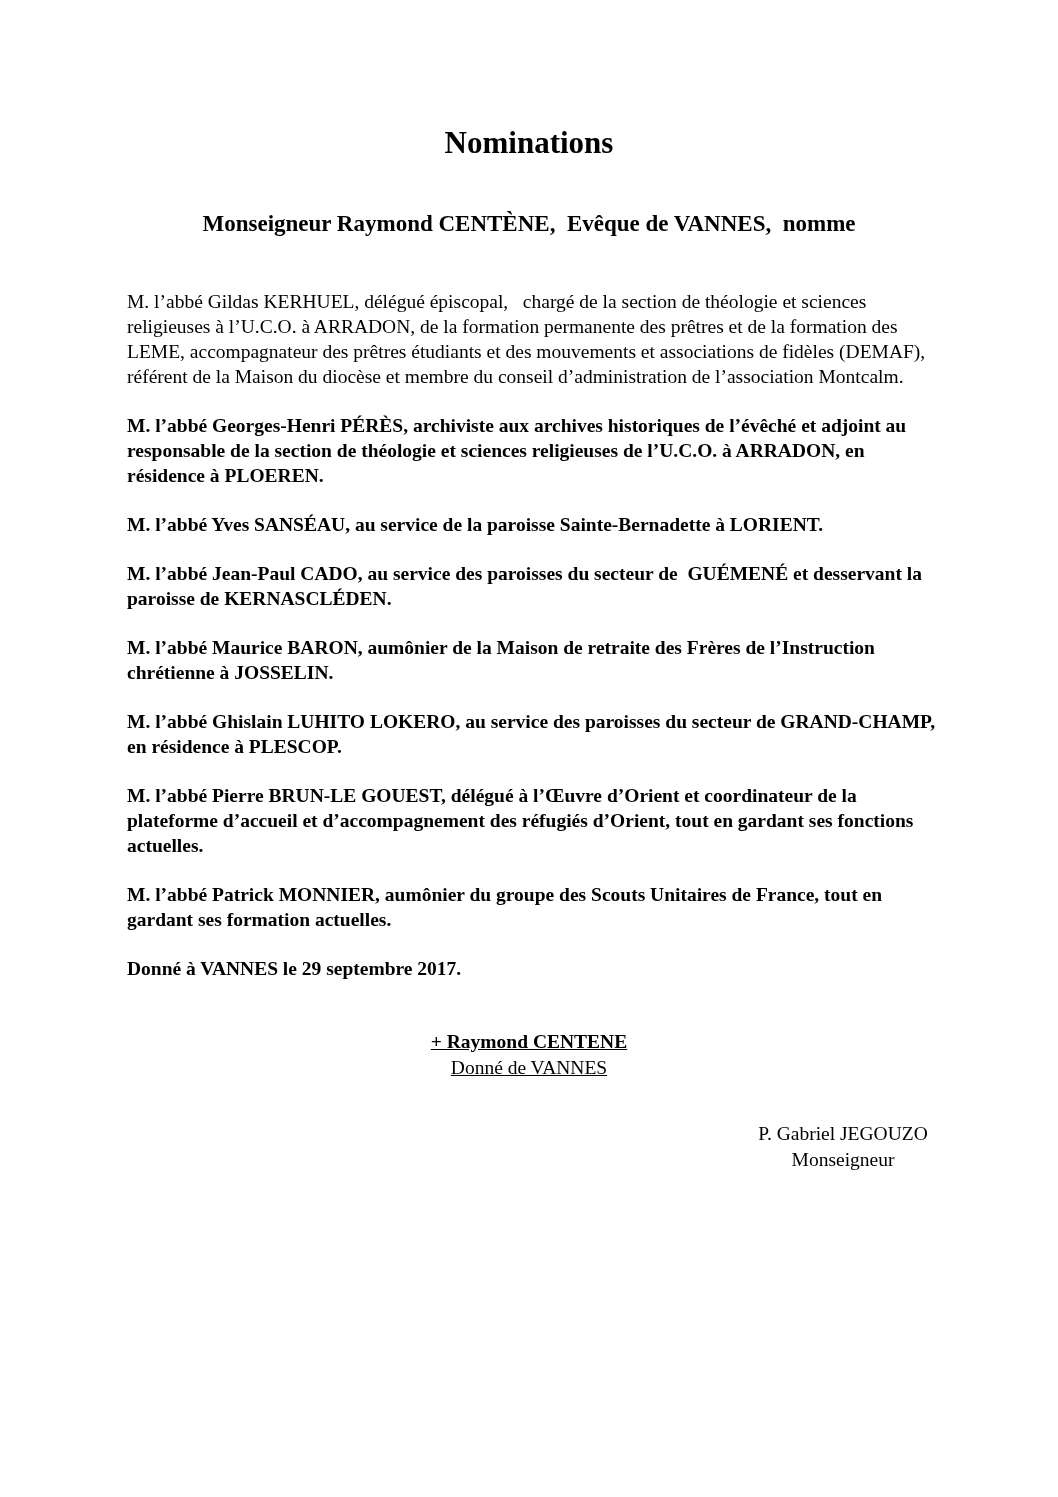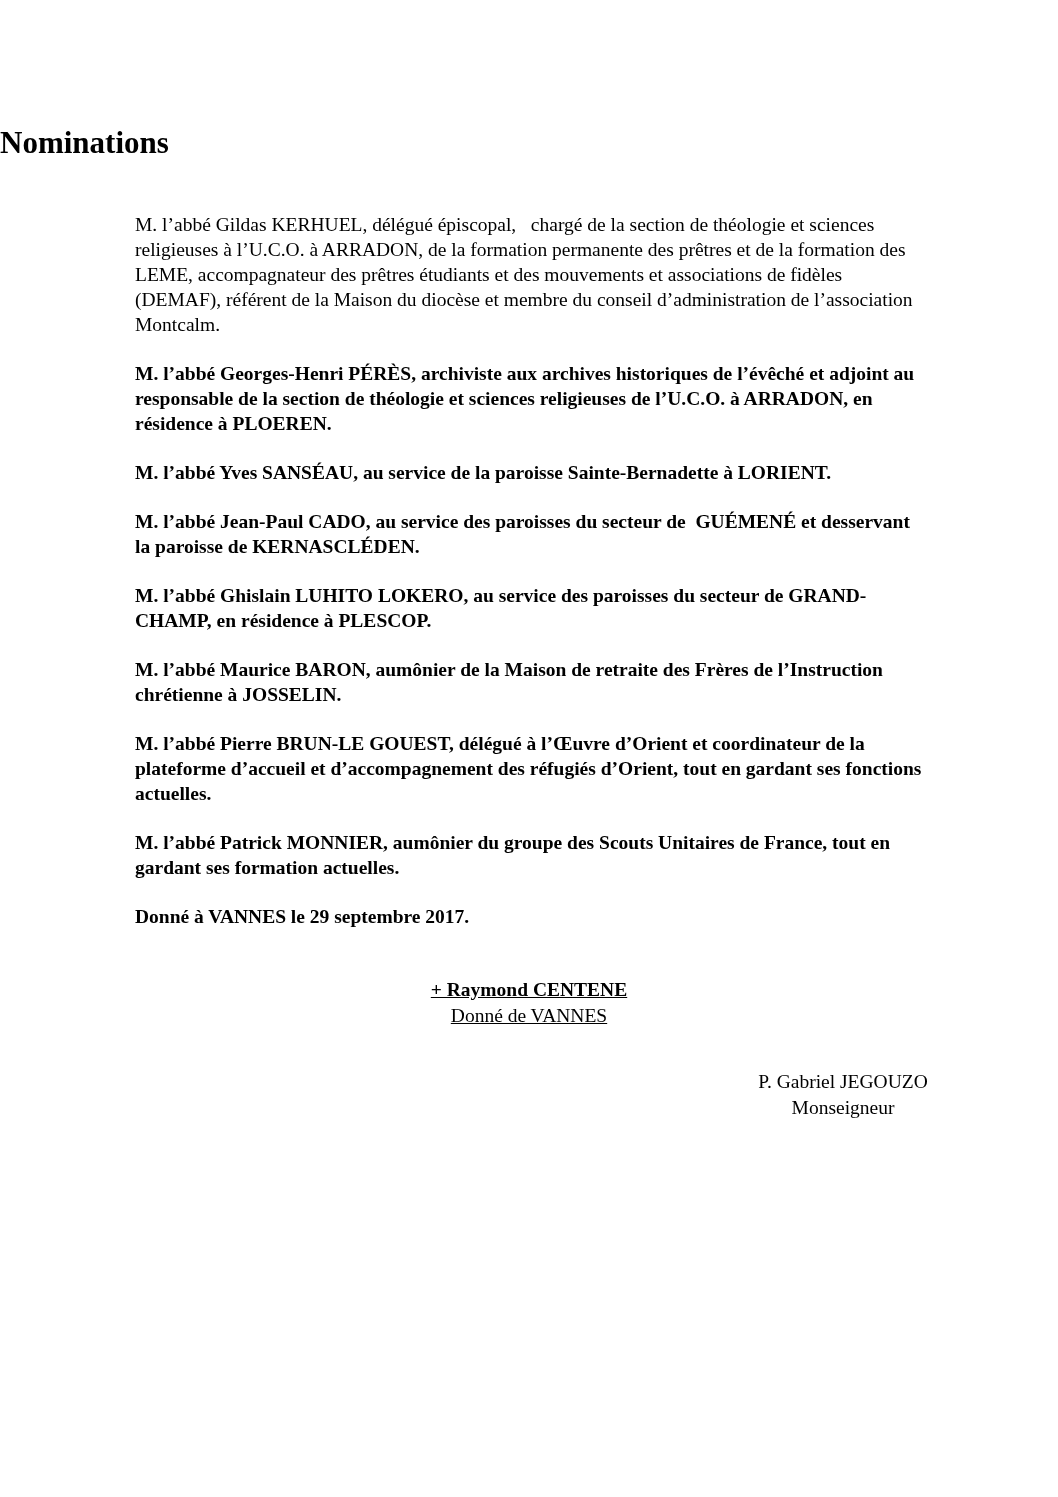--- a/index.html
+++ b/index.html
@@ -8,41 +8,41 @@
     width: 1058px;
     height: 1497px;
     background: #ffffff;
     color: #000000;
     font-family: "Liberation Serif", "DejaVu Serif", serif;
     box-sizing: border-box;
     padding-top: 126px;
     overflow: hidden;
   }
   .title {
-    text-align: left;
+    text-align: center;
     font-weight: bold;
     font-size: 31px;
     line-height: 34px;
     margin: 0;
   }
   .subtitle {
     text-align: center;
     font-weight: bold;
     font-size: 23px;
     line-height: 27px;
     margin: 50px 0 0 0;
     white-space: pre-wrap;
   }
   .content {
     margin: 52px 122px 0 127px;
     font-size: 19.5px;
     line-height: 25px;
   }
   .content p {
-    margin: 8px;
+    margin: 0;
     white-space: pre-wrap;
   }
   .content p + p {
     margin-top: 24px;
     font-weight: bold;
   }
   .dateline {
     margin-top: 52px;
   }
   .signature-block {
@@ -62,28 +62,29 @@
     line-height: 26px;
   }
 </style>
 </head>
 <body>
 
 <div class="page">
 
   <h1 class="title">Nominations</h1>
 
+  <h2 class="subtitle">Monseigneur Raymond CENTÈNE,  Evêque de VANNES,  nomme</h2>
 
   <div class="content">
     <p>M. l’abbé Gildas KERHUEL, délégué épiscopal,   chargé de la section de théologie et sciences religieuses à l’U.C.O. à ARRADON, de la formation permanente des prêtres et de la formation des LEME, accompagnateur des prêtres étudiants et des mouvements et associations de fidèles (DEMAF), référent de la Maison du diocèse et membre du conseil d’administration de l’association Montcalm.</p>
     <p>M. l’abbé Georges-Henri PÉRÈS, archiviste aux archives historiques de l’évêché et adjoint au responsable de la section de théologie et sciences religieuses de l’U.C.O. à ARRADON, en résidence à PLOEREN.</p>
     <p>M. l’abbé Yves SANSÉAU, au service de la paroisse Sainte-Bernadette à LORIENT.</p>
     <p>M. l’abbé Jean-Paul CADO, au service des paroisses du secteur de  GUÉMENÉ et desservant la paroisse de KERNASCLÉDEN.</p>
+    <p>M. l’abbé Maurice BARON, aumônier de la Maison de retraite des Frères de l’Instruction chrétienne à JOSSELIN.</p>
     <p>M. l’abbé Ghislain LUHITO LOKERO, au service des paroisses du secteur de GRAND-CHAMP, en résidence à PLESCOP.</p>
-    <p>M. l’abbé Maurice BARON, aumônier de la Maison de retraite des Frères de l’Instruction chrétienne à JOSSELIN.</p>
     <p>M. l’abbé Pierre BRUN-LE GOUEST, délégué à l’Œuvre d’Orient et coordinateur de la plateforme d’accueil et d’accompagnement des réfugiés d’Orient, tout en gardant ses fonctions actuelles.</p>
     <p>M. l’abbé Patrick MONNIER, aumônier du groupe des Scouts Unitaires de France, tout en gardant ses formation actuelles.</p>
 
     <p class="dateline">Donné à VANNES le 29 septembre 2017.</p>
   </div>
 
   <div class="signature-block">
     <div class="signature-name">+ Raymond CENTENE</div>
     <div>Donné de VANNES</div>
   </div>

